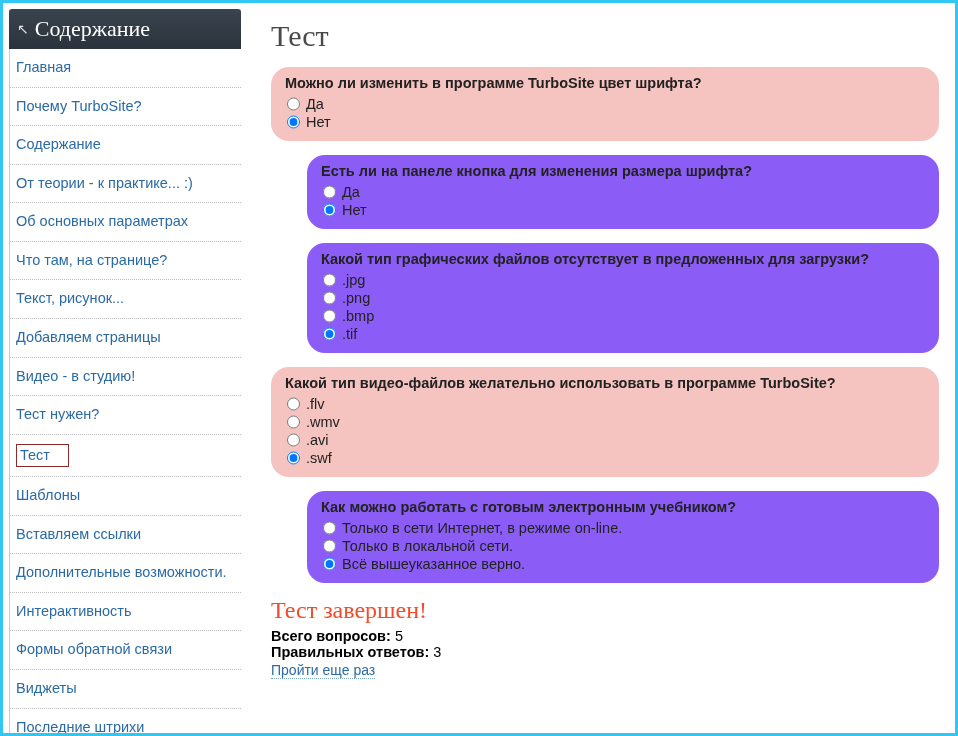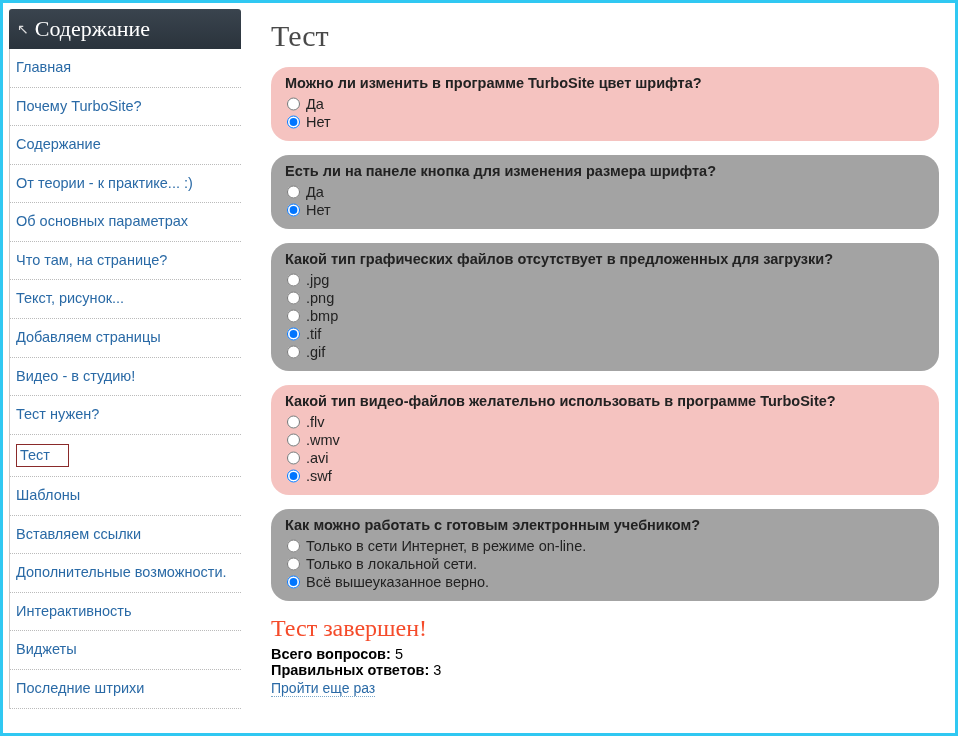--- a/index.html
+++ b/index.html
@@ -65,21 +65,21 @@
     font-family: "Times New Roman", serif;
     font-size: 30px;
     color: #494949;
     margin: 10px 0 14px 0;
   }
   .question-block {
     border-radius: 18px;
     padding: 8px 14px 10px 14px;
     margin-bottom: 14px;
   }
-  .question-block.correct { background: #a3a3a3; }
+  .question-block.correct { background: #8b5cf6; margin-left: 36px; }
   .question-block.incorrect { background: #f5c3c0; }
   .question-text {
     font-weight: bold;
     color: #222;
     margin-bottom: 4px;
     font-size: 14.5px;
   }
   .option-row {
     display: flex;
     padding: 1px 0;
@@ -126,20 +126,21 @@
         <div class="sidebar-item"><span>Что там, на странице?</span></div>
         <div class="sidebar-item"><span>Текст, рисунок...</span></div>
         <div class="sidebar-item"><span>Добавляем страницы</span></div>
         <div class="sidebar-item"><span>Видео - в студию!</span></div>
         <div class="sidebar-item"><span>Тест нужен?</span></div>
         <div class="sidebar-item selected"><span class="sel-box">Тест</span></div>
         <div class="sidebar-item"><span>Шаблоны</span></div>
         <div class="sidebar-item"><span>Вставляем ссылки</span></div>
         <div class="sidebar-item"><span>Дополнительные возможности.</span></div>
         <div class="sidebar-item"><span>Интерактивность</span></div>
+        <div class="sidebar-item"><span>Формы обратной связи</span></div>
         <div class="sidebar-item"><span>Виджеты</span></div>
         <div class="sidebar-item"><span>Последние штрихи</span></div>
       </nav>
   </div>
 
   <div class="main">
     <div class="page-title">Тест</div>
     <div id="questions">
         <div class="question-block incorrect">
           <div class="question-text">Можно ли изменить в программе TurboSite цвет шрифта?</div>
@@ -173,24 +174,20 @@
             <input type="radio" name="q2" style="">
             <span>.png</span>
           </label>
           <label class="option-row">
             <input type="radio" name="q2" style="">
             <span>.bmp</span>
           </label>
           <label class="option-row">
             <input type="radio" name="q2" checked="" style="">
             <span>.tif</span>
-          </label>
-          <label class="option-row">
-            <input type="radio" name="q2" style="">
-            <span>.gif</span>
           </label>
         </div>
         <div class="question-block incorrect">
           <div class="question-text">Какой тип видео-файлов желательно использовать в программе TurboSite?</div>
           <label class="option-row">
             <input type="radio" name="q3" style="">
             <span>.flv</span>
           </label>
           <label class="option-row">
             <input type="radio" name="q3" style="">

